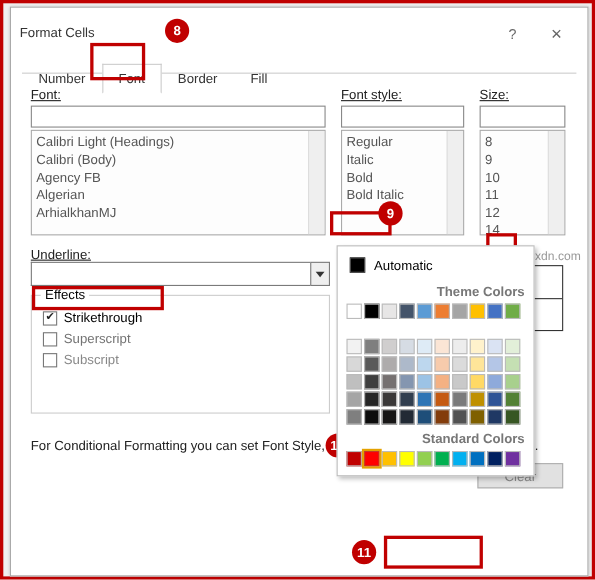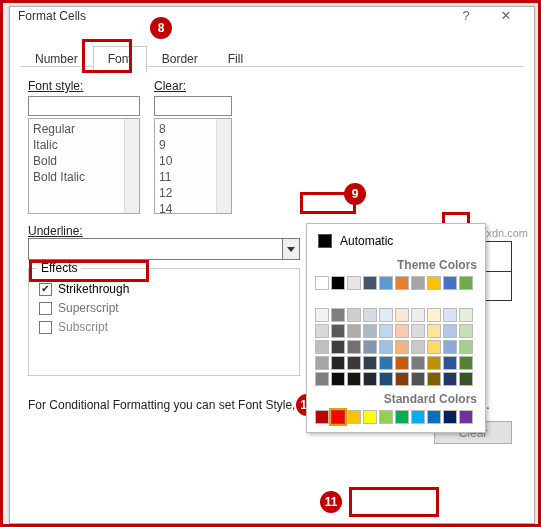--- a/index.html
+++ b/index.html
@@ -1,23 +1,23 @@
 <!DOCTYPE html>
 <html><head>
 <meta charset="utf-8">
 <style>
   * { box-sizing: border-box; font-family: "Segoe UI", Tahoma, sans-serif; font-size: 12px; }
   body { margin: 0; background: #fff; }
   .frame { width: 541px; height: 527px; border: 3px solid #c00000; position: relative; background: #f0f0f0; }
   .dialog { position: absolute; left: 6px; top: 3px; width: 526px; height: 518px; background: #fff; border: 1px solid #aaa; box-shadow: 0 0 3px rgba(0,0,0,0.2); }
-  .titlebar { height: 30px; display:flex; align-items:flex-end; padding: 16px 8px; color:#333; }
+  .titlebar { height: 30px; display:flex; align-items:flex-start; padding: 16px 8px; color:#333; }
   .titlebar .title { flex:1; }
   .titlebar .tb-icon { width: 40px; text-align:center; color:#666; font-size:13px; }
   .tabs { display:flex; border-bottom: 1px solid #ccc; margin: 0 10px; position: relative; }
-  .tab { padding: 5px 14px 6px; border:1px solid transparent; position:relative; top:7px; background:transparent; color:#333; }
+  .tab { padding: 5px 14px 6px; border:1px solid transparent; position:relative; top:19px; background:transparent; color:#333; }
   .tab.active { border:1px solid #ccc; border-bottom:1px solid #fff; background:#fff; }
   .content { padding: 12px 18px 10px; position:relative; }
   .row1 { display:flex; gap: 14px; }
   .col { display:flex; flex-direction:column; }
   .lbl { margin-bottom: 3px; color:#222; }
   .underlined { text-decoration: underline; text-decoration-color:#222; }
   .listbox { border:1px solid #aaa; background:#fdfdfd; height: 96px; overflow:hidden; position:relative; }
   .listbox .items { padding: 2px 4px; color:#555; line-height:16px; }
   .scrollbar { position:absolute; right:0; top:0; bottom:0; width:15px; background:#efefef; border-left:1px solid #ddd; }
   .input { height:20px; border:1px solid #888; background:#fff; }
@@ -71,35 +71,49 @@
 
     <div class="tabs">
       <div class="tab">Number</div>
       <div class="tab active">Font</div>
       <div class="tab">Border</div>
       <div class="tab">Fill</div>
     </div>
 
     <div class="content">
       <div class="row1">
+        <div class="col" style="width:268px;">
+          <span class="lbl underlined">Font:</span>
+          <div class="input"></div>
+          <div class="listbox" style="margin-top:2px;">
+            <div class="items">
+              <div>Calibri Light (Headings)</div>
+              <div>Calibri (Body)</div>
+              <div>Agency FB</div>
+              <div>Algerian</div>
+              <div>ArhialkhanMJ</div>
+            </div>
+            <div class="scrollbar"></div>
+          </div>
+        </div>
         <div class="col" style="width:112px;">
           <span class="lbl underlined">Font style:</span>
           <div class="input"></div>
           <div class="listbox" style="margin-top:2px;">
             <div class="items">
               <div>Regular</div>
               <div>Italic</div>
               <div>Bold</div>
               <div>Bold Italic</div>
             </div>
             <div class="scrollbar"></div>
           </div>
         </div>
         <div class="col" style="width:78px;">
-          <span class="lbl underlined">Clear:</span>
+          <span class="lbl underlined">Size:</span>
           <div class="input"></div>
           <div class="listbox" style="margin-top:2px;">
             <div class="items">
               <div>8</div>
               <div>9</div>
               <div>10</div>
               <div>11</div>
               <div>12</div>
               <div>14</div>
             </div>

